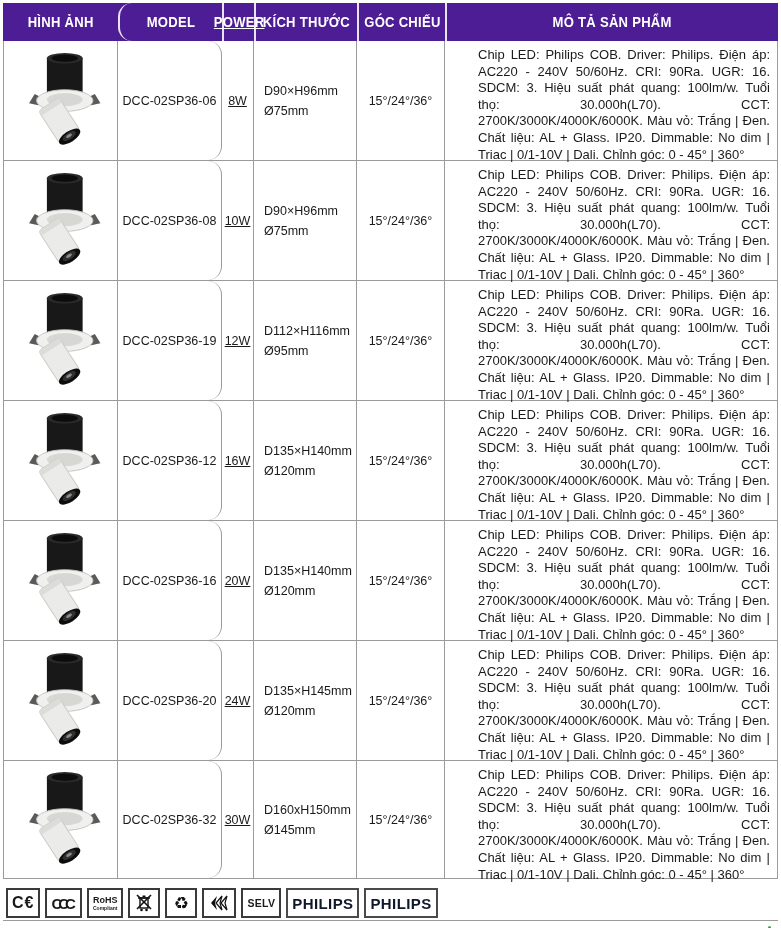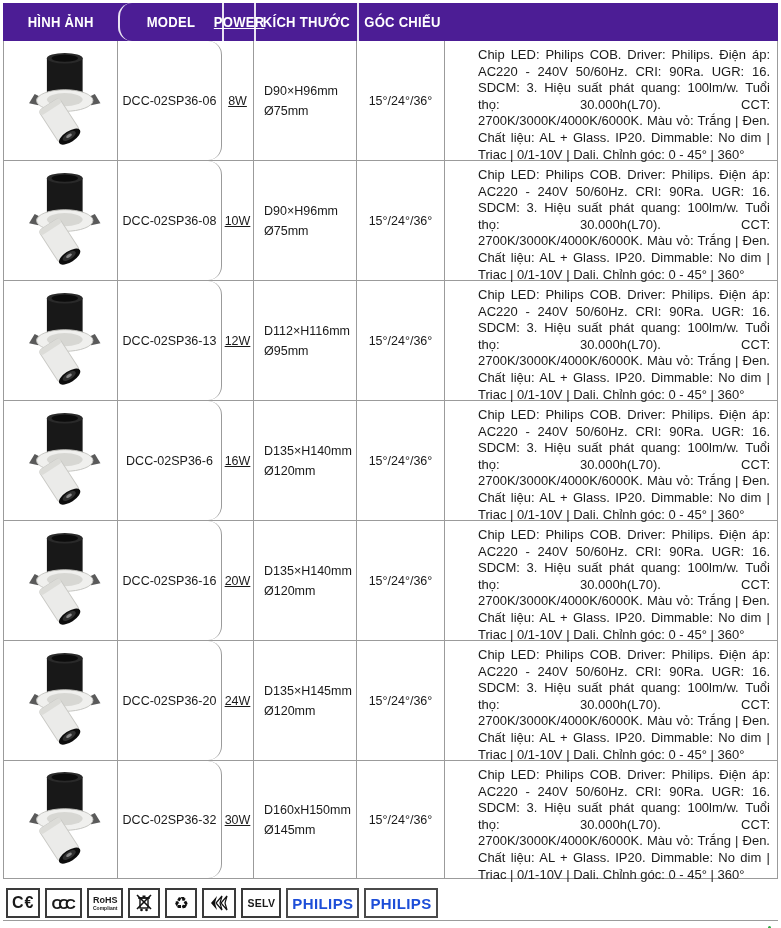--- a/index.html
+++ b/index.html
@@ -44,21 +44,21 @@
   .cert-box { height: 30px; min-width: 32px; border: 2px solid #3a3a3a; background: #fff;
               display: flex; flex-direction: column; align-items: center; justify-content: center;
               padding: 0 4px; }
   .ce-text   { font-size: 16px; font-weight: bold; letter-spacing: 1px; }
   .ccc-text  { font-size: 15px; font-weight: bold; letter-spacing: -4px; padding-right: 4px; }
   .rohs-l1   { font-size: 9px; font-weight: bold; line-height: 10px; }
   .rohs-l2   { font-size: 5px; font-weight: bold; line-height: 6px; }
   .recycle-text { font-size: 17px; line-height: 17px; color: #111; }
   .selv-text { font-size: 10.5px; font-weight: bold; letter-spacing: .3px; }
   .philips-box { border: 2px solid #4a4a4a; }
-  .philips-text { font-size: 15px; font-weight: bold; color: #1d4ed8; letter-spacing: .4px; }
+  .philips-text { font-size: 15px; font-weight: bold; color: #0f172a; letter-spacing: .4px; }
 
   
   .brand { position: absolute; right: 10px; top: 894px; font-size: 14px; font-weight: normal;
            letter-spacing: .5px; line-height: 20px; margin-top: 31px; }
   .brand-d { color: #111; position: relative; }
   .brand-d::after { content: ""; position: absolute; left: 2.5px; top: 6px; width: 0; height: 0;
                     border-left: 5px solid #2faa44; border-top: 4px solid transparent;
                     border-bottom: 4px solid transparent; }
   .brand-c1 { color: #2faa44; }
   .brand-c2 { color: #111; }
@@ -99,20 +99,23 @@
       </div>
     <div class="hcell w-power">
         <span>POWER</span>
       </div>
     <div class="hcell w-size">
         <span>KÍCH THƯỚC</span>
       </div>
     <div class="hcell w-angle">
         <span>GÓC CHIẾU</span>
       </div>
+    <div class="hcell w-desc">
+        <span>MÔ TẢ SẢN PHẨM</span>
+      </div>
   </div>
 
   <div class="row">
     <div class="cell w-img">
         <svg class="prod">
           <use href="#spot"></use>
         </svg>
       </div>
     <div class="cell w-model c-model">DCC-02SP36-06</div>
     <div class="cell w-power c-power">8W</div>
@@ -139,37 +142,37 @@
     <div class="cell w-angle c-angle">15°/24°/36°</div>
     <div class="cell w-desc c-desc">Chip LED: Philips COB. Driver: Philips. Điện áp: AC220 - 240V 50/60Hz. CRI: 90Ra. UGR: 16. SDCM: 3. Hiệu suất phát quang: 100lm/w. Tuổi thọ: 30.000h(L70). CCT: 2700K/3000K/4000K/6000K. Màu vỏ: Trắng | Đen. Chất liệu: AL + Glass. IP20. Dimmable: No dim | Triac | 0/1-10V | Dali. Chỉnh góc: 0 - 45° | 360°</div>
   </div>
 
   <div class="row">
     <div class="cell w-img">
         <svg class="prod">
           <use href="#spot"></use>
         </svg>
       </div>
-    <div class="cell w-model c-model">DCC-02SP36-13</div>
+    <div class="cell w-model c-model">DCC-02SP36-19</div>
     <div class="cell w-power c-power">12W</div>
     <div class="cell w-size c-size">
       <div>D112×H116mm</div>
       <div>Ø95mm</div>
     </div>
     <div class="cell w-angle c-angle">15°/24°/36°</div>
     <div class="cell w-desc c-desc">Chip LED: Philips COB. Driver: Philips. Điện áp: AC220 - 240V 50/60Hz. CRI: 90Ra. UGR: 16. SDCM: 3. Hiệu suất phát quang: 100lm/w. Tuổi thọ: 30.000h(L70). CCT: 2700K/3000K/4000K/6000K. Màu vỏ: Trắng | Đen. Chất liệu: AL + Glass. IP20. Dimmable: No dim | Triac | 0/1-10V | Dali. Chỉnh góc: 0 - 45° | 360°</div>
   </div>
 
   <div class="row">
     <div class="cell w-img">
         <svg class="prod">
           <use href="#spot"></use>
         </svg>
       </div>
-    <div class="cell w-model c-model">DCC-02SP36-6</div>
+    <div class="cell w-model c-model">DCC-02SP36-12</div>
     <div class="cell w-power c-power">16W</div>
     <div class="cell w-size c-size">
       <div>D135×H140mm</div>
       <div>Ø120mm</div>
     </div>
     <div class="cell w-angle c-angle">15°/24°/36°</div>
     <div class="cell w-desc c-desc">Chip LED: Philips COB. Driver: Philips. Điện áp: AC220 - 240V 50/60Hz. CRI: 90Ra. UGR: 16. SDCM: 3. Hiệu suất phát quang: 100lm/w. Tuổi thọ: 30.000h(L70). CCT: 2700K/3000K/4000K/6000K. Màu vỏ: Trắng | Đen. Chất liệu: AL + Glass. IP20. Dimmable: No dim | Triac | 0/1-10V | Dali. Chỉnh góc: 0 - 45° | 360°</div>
   </div>
 
   <div class="row">

